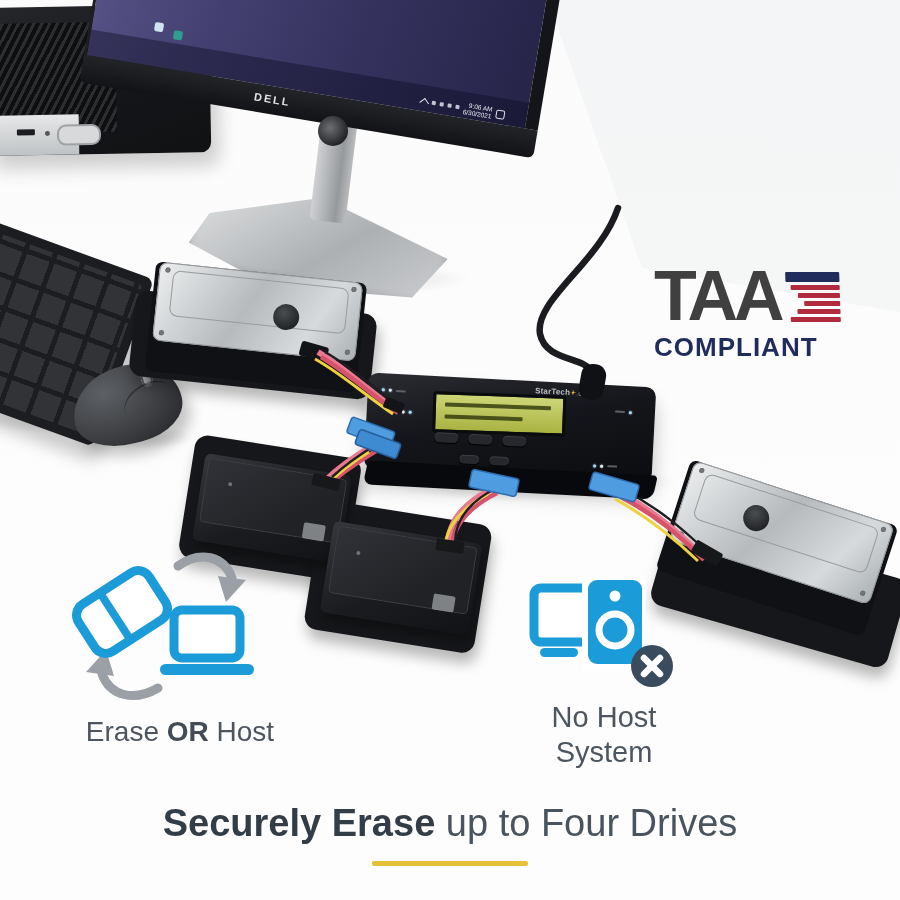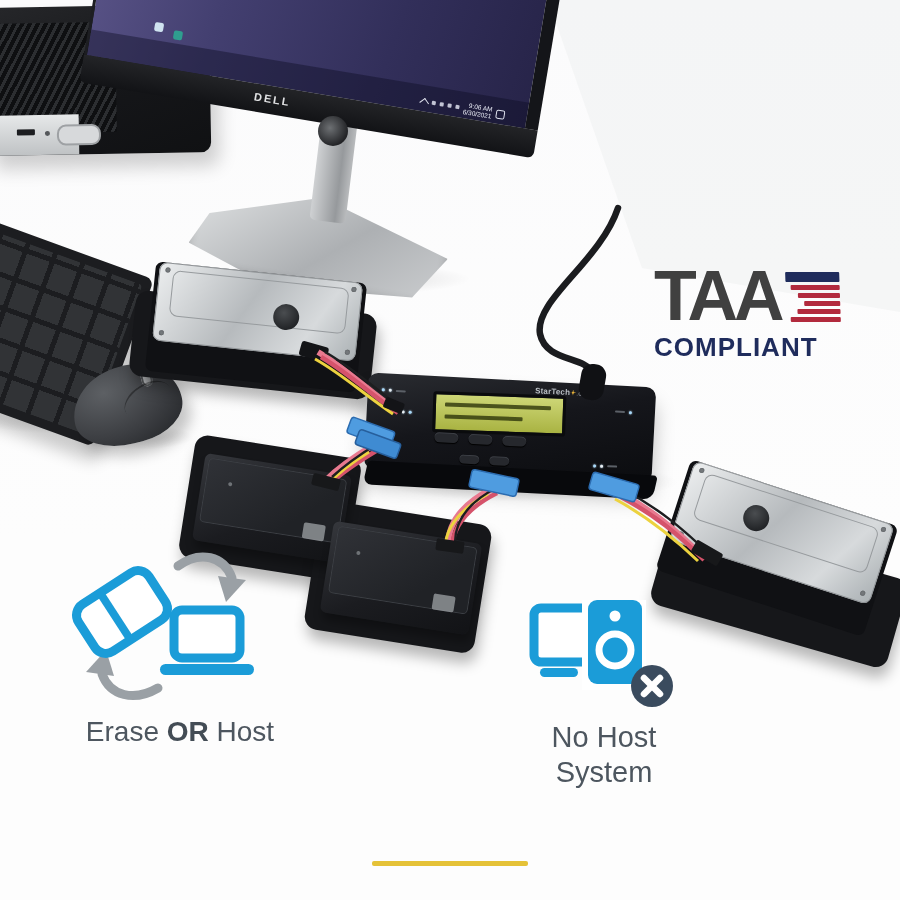--- a/index.html
+++ b/index.html
@@ -114,21 +114,21 @@
   .taa-title{font-size:70px;line-height:.82;font-weight:bold;color:#404040;letter-spacing:-4px;}
   .flag{margin-left:5px;margin-top:4px;width:54px;transform:rotate(-2deg) skewY(2deg);}
   .flag .bar{height:10px;background:#1f2c5c;border-radius:1px;}
   .flag .stripe{height:5px;background:#b22a3d;margin-top:3px;border-radius:1px;}
   .taa-sub{margin-top:7px;font-size:26px;font-weight:bold;color:#1f2c5c;letter-spacing:1px;}
 
   .erase-block{left:58px;top:546px;width:244px;z-index:50;text-align:center;}
   .erase-caption{margin-top:6px;font-size:28px;color:#4d565f;}
   .erase-caption b{font-weight:bold;color:#434c55;}
 
-  .nohost-block{left:502px;top:600px;width:204px;z-index:50;text-align:center;}
+  .nohost-block{left:502px;top:580px;width:204px;z-index:50;text-align:center;}
   .nohost-caption{margin-top:10px;font-size:29px;line-height:1.22;color:#4d565f;}
 
   .headline{left:0;top:802px;width:900px;z-index:50;text-align:center;font-size:38px;color:#4a545e;}
   .headline b{color:#333d47;}
   .underline{left:372px;top:861px;width:156px;height:5px;background:#e5c238;border-radius:2px;z-index:50;}
 
   svg{display:block;}
   .cables{left:0;top:0;width:900px;height:900px;z-index:30;pointer-events:none;}
 </style>
 </head>
@@ -365,15 +365,16 @@
         <circle cx="124" cy="86" r="21" fill="#3a4b5e"></circle>
         <line x1="116" y1="78" x2="132" y2="94" stroke="#ffffff" stroke-width="6.5" stroke-linecap="round"></line>
         <line x1="132" y1="78" x2="116" y2="94" stroke="#ffffff" stroke-width="6.5" stroke-linecap="round"></line>
       </g>
     </svg>
     <div class="nohost-caption">
       <div>No Host System</div>
     </div>
   </div>
 
+  <div class="abs headline"><b>Securely Erase</b><span> up to Four Drives</span></div>
   <div class="abs underline"></div>
 
 </div>
 
 </body></html>

